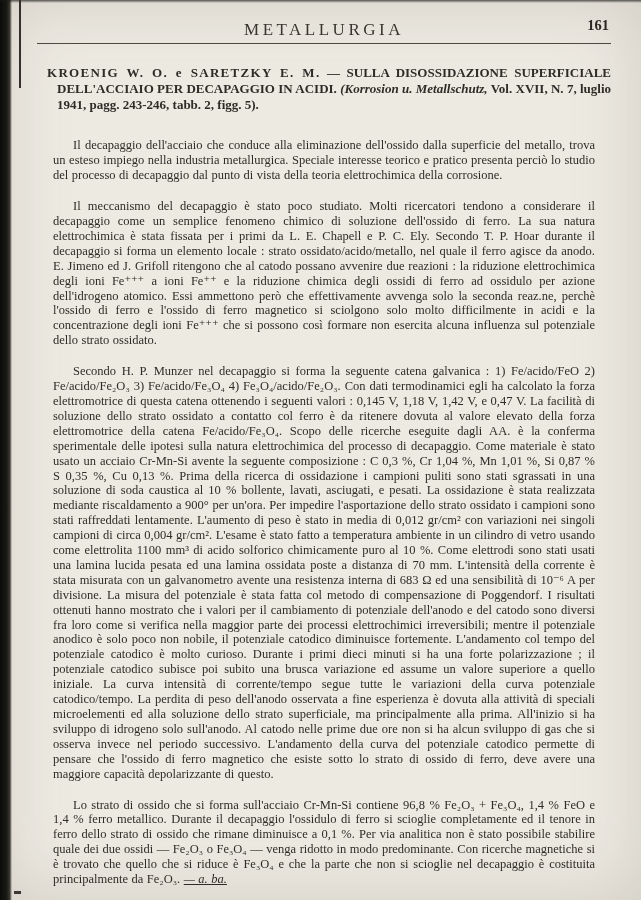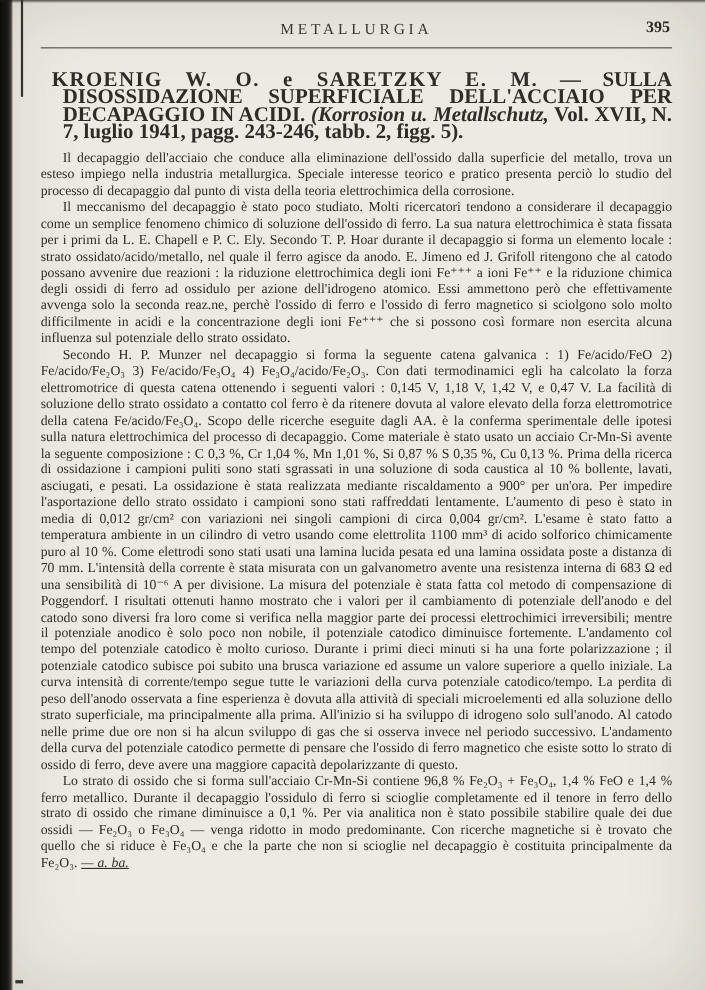--- a/index.html
+++ b/index.html
@@ -35,59 +35,59 @@
     position: absolute; left: 14px; bottom: 6px;
     width: 7px; height: 3px; background: #3b3731;
   }
   .content {
     position: absolute; left: 12px; top: 0; right: 0;
     padding: 20px 30px 0 25px;
   }
   .pagehead { position: relative; height: 18px; }
   .running-title {
     position: absolute; left: 50%; transform: translateX(-50%);
-    font-size: 14px; letter-spacing: 3.5px; color: #3a362f; text-align: right;
+    font-size: 17px; letter-spacing: 3.5px; color: #3a362f; text-align: right;
   }
   .folio {
     position: absolute; right: 2px; top: -3px;
     font-weight: bold; font-size: 14.5px; color: #2b2823;
   }
   .rule { margin-top: 5px; height: 1px; background: #4d4841; }
   .art-title {
-    margin: 21px 0 8px 0;
+    margin: 21px 0 26px 0;
     font-weight: bold;
-    font-size: 19px; line-height: 15.8px;
+    font-size: 13px; line-height: 15.8px;
     text-align: justify;
     padding-left: 20px; text-indent: -10px;
   }
   .authors { letter-spacing: 1.3px; }
   .cit-it { font-style: italic; }
   .para {
-    margin: 0;
+    margin: 16px;
     font-size: 12.5px; line-height: 14.9px;
     text-align: justify;
     text-indent: 20px;
     word-spacing: 0.4px;
   }
   .sig { font-style: italic; text-decoration: underline; }
 </style>
 </head>
 <body>
 
 <div class="scan">
   <div class="edge-left"></div>
   <div class="edge-top"></div>
   <div class="edge-tick"></div>
   <div class="speck"></div>
 
   <div class="content">
 
     <div class="pagehead">
       <span class="running-title">METALLURGIA</span>
-      <span class="folio">395</span>
+      <span class="folio">161</span>
     </div>
 
     <div class="rule"></div>
 
     <p class="art-title">
       <span class="authors">KROENIG W. O. e SARETZKY E. M.</span>
       <span class="ttl">— SULLA DISOSSIDAZIONE SUPERFICIALE DELL'ACCIAIO PER DECAPAGGIO IN ACIDI.</span>
       <span class="cit-it">(Korrosion u. Metallschutz,</span>
       <span class="cit">Vol. XVII, N. 7, luglio 1941, pagg. 243-246, tabb. 2, figg. 5).</span>
     </p>

